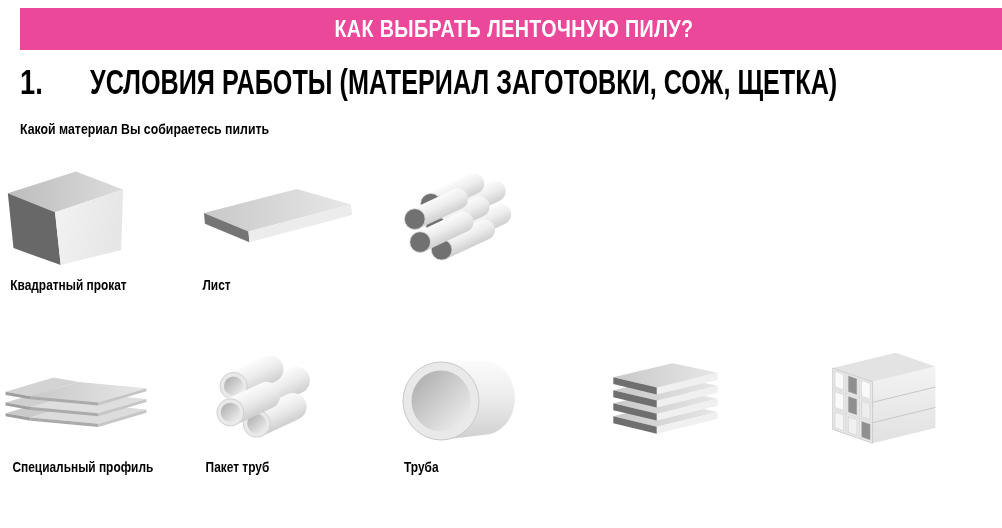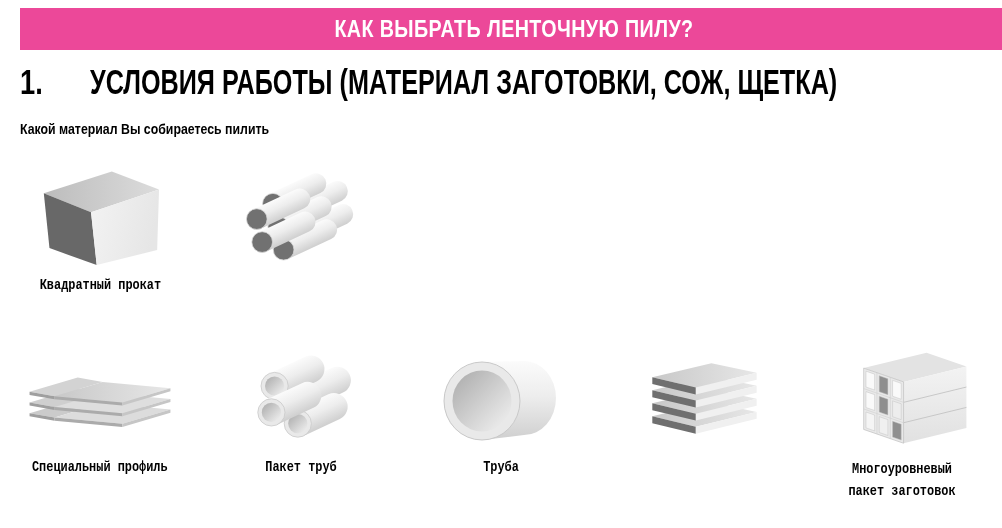--- a/index.html
+++ b/index.html
@@ -26,21 +26,21 @@
   .question {
     position:absolute; left:20px; top:121px; font-size:14.5px; font-weight:700;
     display:inline-block; transform:scaleX(.85); transform-origin:0 0; white-space:nowrap;
   }
   .row {
     position:absolute; left:0; width:1002px;
     display:grid; grid-template-columns:repeat(5,1fr);
   }
   .row1 { top:164px; }
   .row2 { top:346px; }
-  figure.cell { margin:0; display:flex; flex-direction:column; align-items:center;font-family:Liberation Mono, monospace; }
+  figure.cell { margin:0; display:flex; flex-direction:column; align-items:flex-start; }
   .art { height:104px; display:flex; align-items:center; justify-content:center; }
   .caption { margin-top:9px; font-size:14px; font-weight:700; text-align:center; }
   .cap-inner { display:inline-block; transform:scaleX(.85); white-space:nowrap; }
   .cap-wrap .cap-inner { white-space:normal; width:134px; line-height:1.55; }
   svg { display:block; }
 </style>
 </head>
 <body>
 
 <svg width="0" height="0" style="position:absolute" aria-hidden="true">
@@ -90,20 +90,30 @@
       <div class="art">
         <svg width="128" height="102" viewBox="0 0 135 108">
           <polygon points="8,30 80,7 130,26 58,50" fill="url(#gTop)"></polygon>
           <polygon points="8,30 58,50 64,106 14,88" fill="#686868"></polygon>
           <polygon points="58,50 130,26 128,90 64,106" fill="url(#gFront)"></polygon>
         </svg>
       </div>
       <figcaption class="caption"><span class="cap-inner">Квадратный прокат</span></figcaption>
     </figure>
 
+    <figure class="cell">
+      <div class="art">
+        <svg width="155" height="60" viewBox="0 0 160 62">
+          <polygon points="4,28 100,3 156,19 50,47" fill="url(#gSheetTop)"></polygon>
+          <polygon points="4,28 50,47 51,58 5,39" fill="#757575"></polygon>
+          <polygon points="50,47 156,19 157,30 51,58" fill="#ececec"></polygon>
+        </svg>
+      </div>
+      <figcaption class="caption"><span class="cap-inner">Лист</span></figcaption>
+    </figure>
 
 
 
     <figure class="cell">
       <div class="art">
         <svg width="115" height="96" viewBox="0 0 150 120">
           <g transform="translate(67,54)">
               <g transform="rotate(-25)">
                 <path d="M0,-13.5 L62,-13.5 A13.5,13.5 0 0 1 62,13.5 L0,13.5 Z" fill="url(#gBody)"></path>
               </g>
@@ -272,18 +282,17 @@
           <polygon points="60.3,36 71.6,39.9 71.6,60.6 60.3,56.7" fill="#8f8f8f" stroke="#bfbfbf" stroke-width="0.6"></polygon>
           <polygon points="77.7,42 89,45.9 89,66.6 77.7,62.7" fill="#fafafa" stroke="#bfbfbf" stroke-width="0.6"></polygon>
           <polygon points="43,56.7 54.3,60.6 54.3,81.3 43,77.4" fill="#fafafa" stroke="#bfbfbf" stroke-width="0.6"></polygon>
           <polygon points="60.3,62.7 71.6,66.6 71.6,87.3 60.3,83.4" fill="#8f8f8f" stroke="#bfbfbf" stroke-width="0.6"></polygon>
           <polygon points="77.7,68.7 89,72.6 89,93.3 77.7,89.4" fill="#ededed" stroke="#bfbfbf" stroke-width="0.6"></polygon>
           <polygon points="43,83.3 54.3,87.2 54.3,107.9 43,104" fill="#f5f5f5" stroke="#bfbfbf" stroke-width="0.6"></polygon>
           <polygon points="60.3,89.3 71.6,93.2 71.6,113.9 60.3,110" fill="#f0f0f0" stroke="#bfbfbf" stroke-width="0.6"></polygon>
           <polygon points="77.7,95.3 89,99.2 89,119.9 77.7,116" fill="#8f8f8f" stroke="#bfbfbf" stroke-width="0.6"></polygon>
         </svg>
       </div>
-      <figcaption class="caption"><span class="cap-inner">Многоуровневый пакет заготовок</span></figcaption>
     </figure>
 
   </div>
 
 </div>
 
 </body></html>

